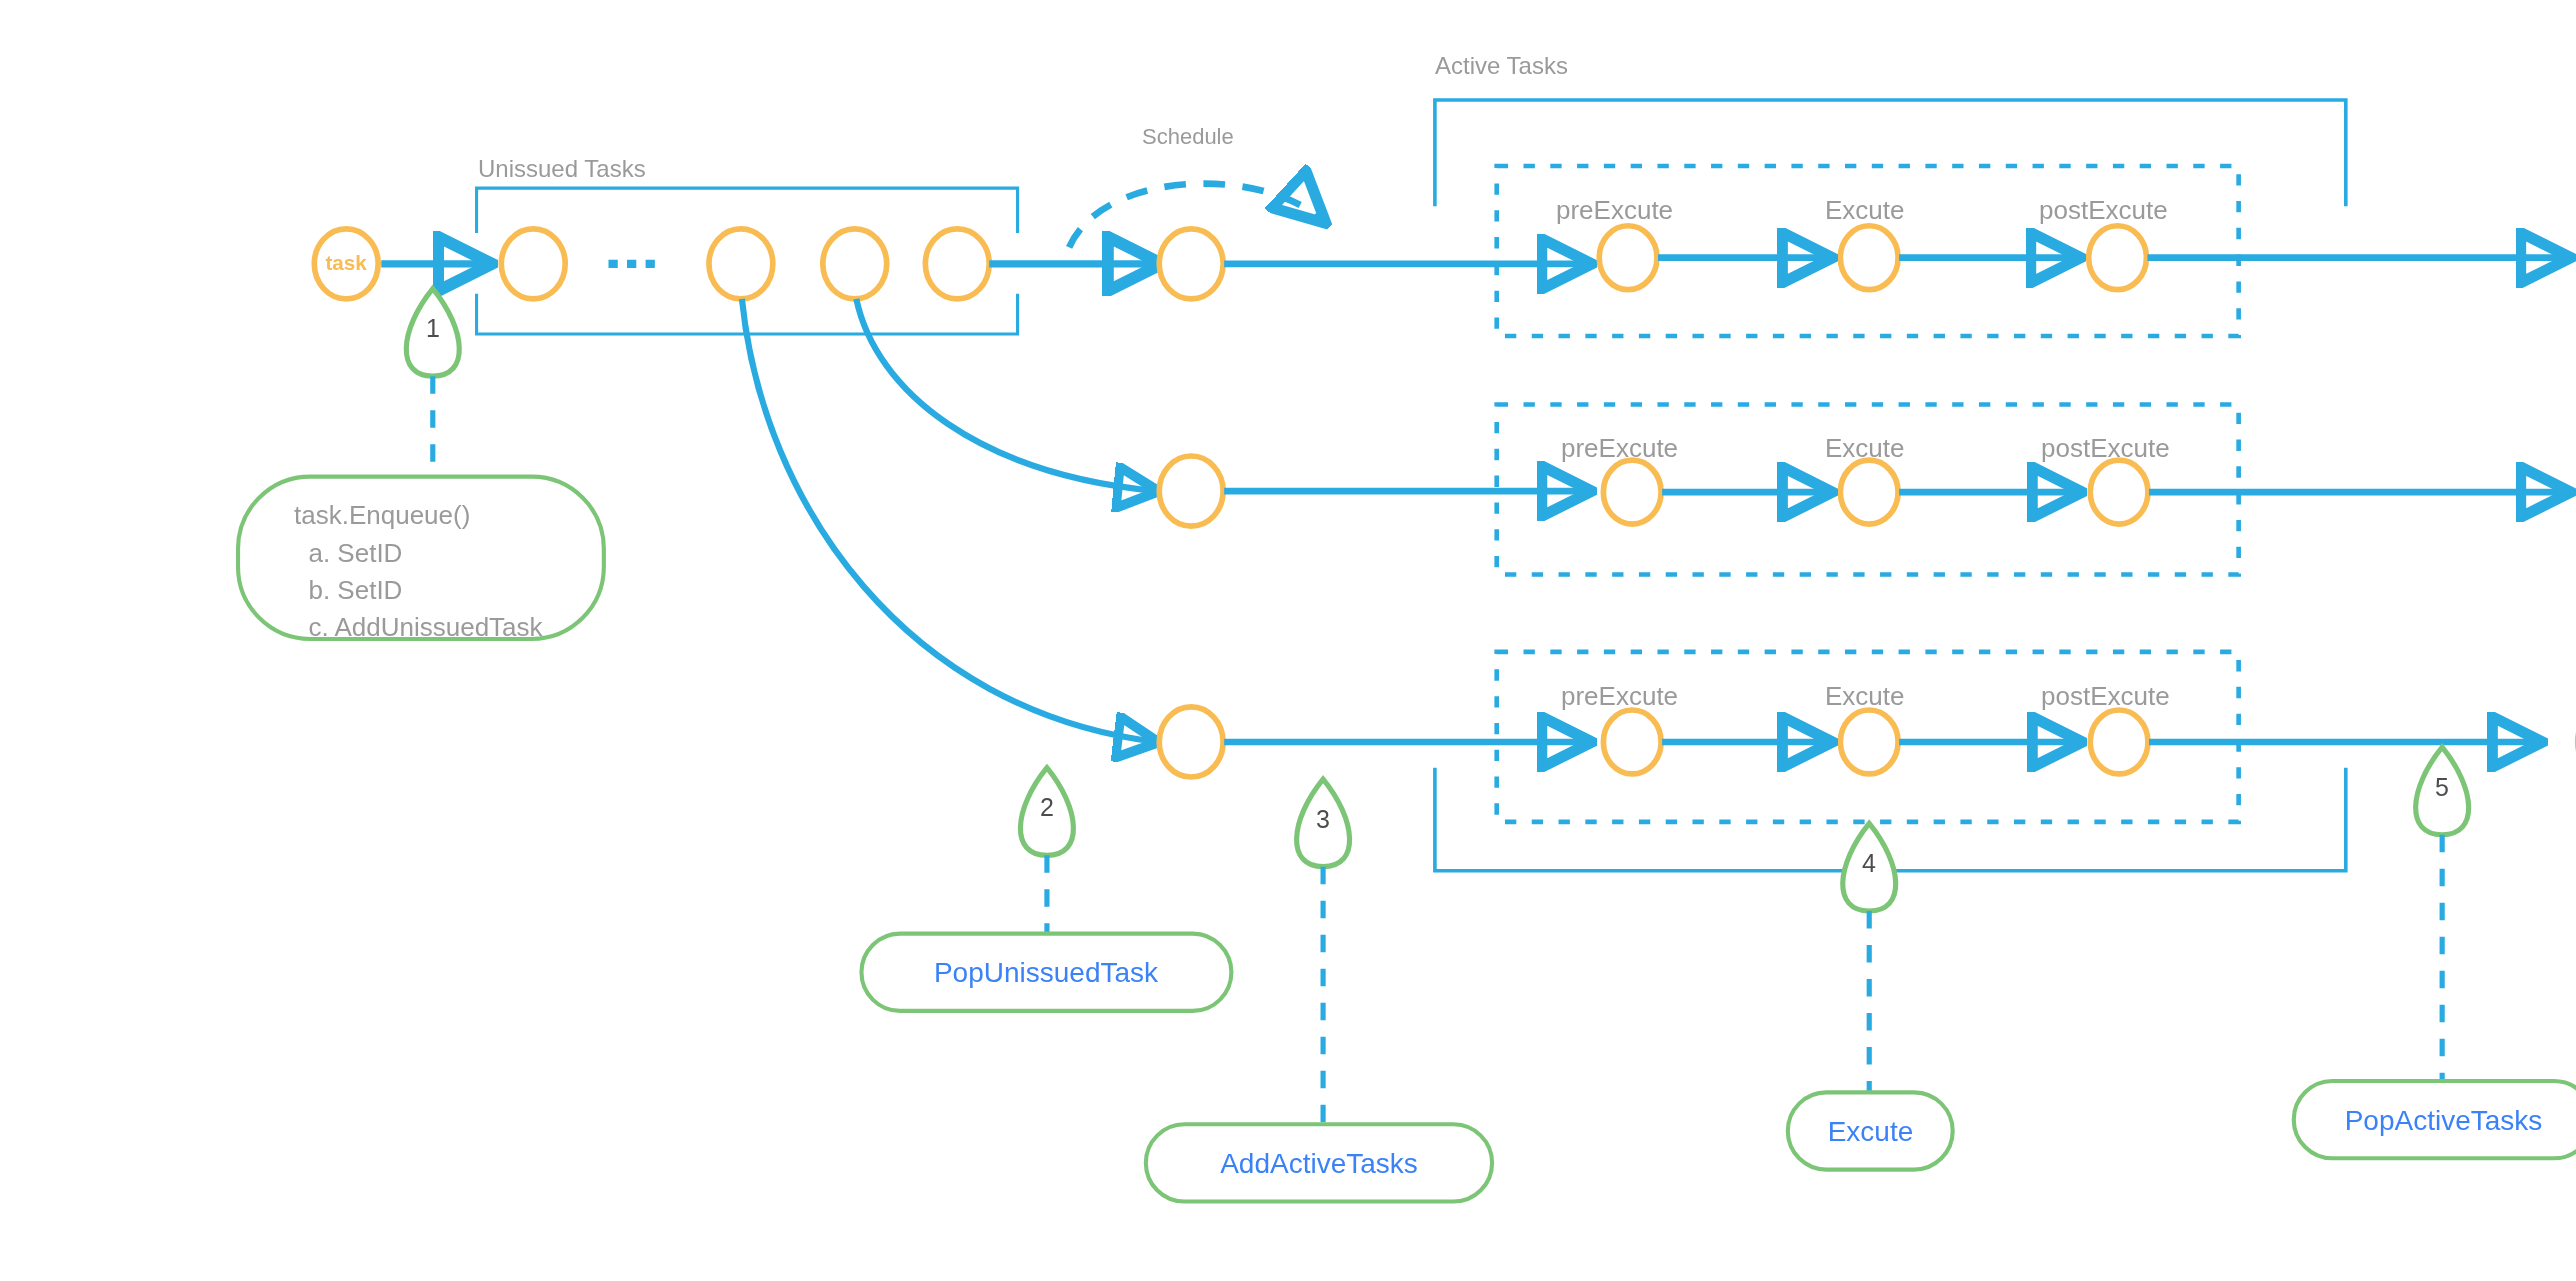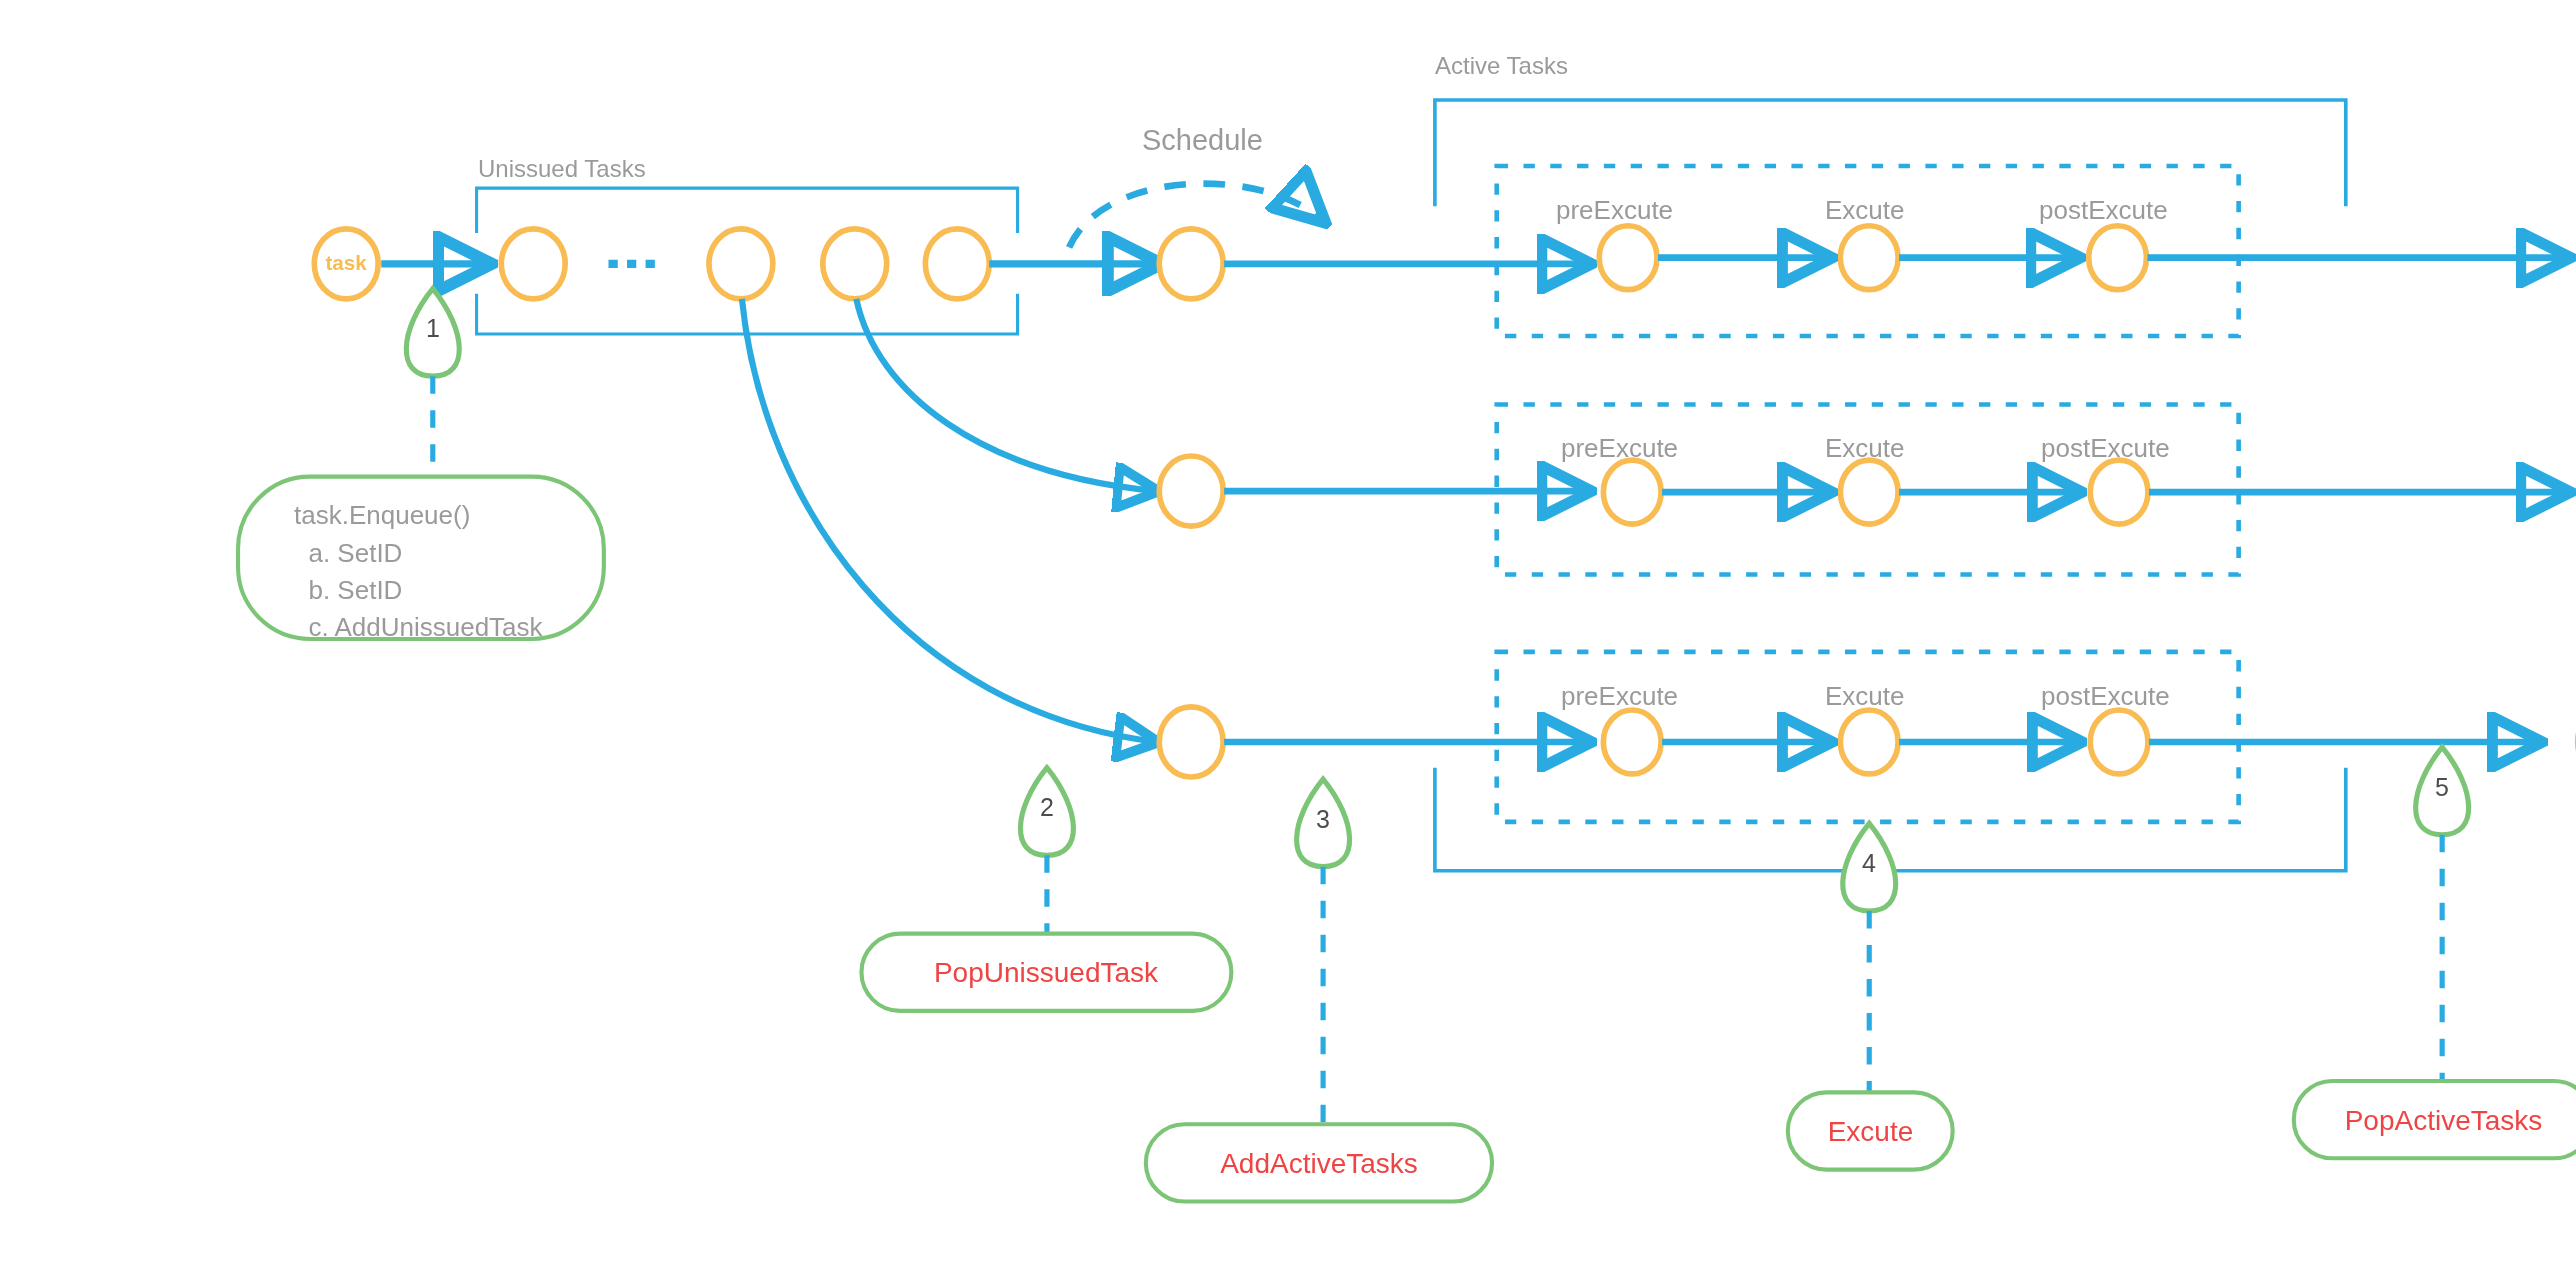--- a/index.html
+++ b/index.html
@@ -26,22 +26,22 @@
   }
   .lbl {
     position: absolute;
     color: #9a9a9a;
     font-family: "Liberation Sans", sans-serif;
     white-space: nowrap;
     user-select: none;
   }
   .lbl-section { font-size: 24px; }
   .lbl-stage   { font-size: 26px; margin-top: 12px; }
-  .lbl-sched   { font-size: 29px; }
-  .lbl-callout { font-size: 28px; color: #ef4444; }
+  .lbl-sched   { font-size: 22px; }
+  .lbl-callout { font-size: 28px; color: #3b82f6; }
   .pin-num {
     position: absolute;
     color: #4d4d4d;
     font-size: 25px;
     font-family: "Liberation Sans", sans-serif;
     text-align: center;
     user-select: none;
   }
   .node-text {
     position: absolute;

